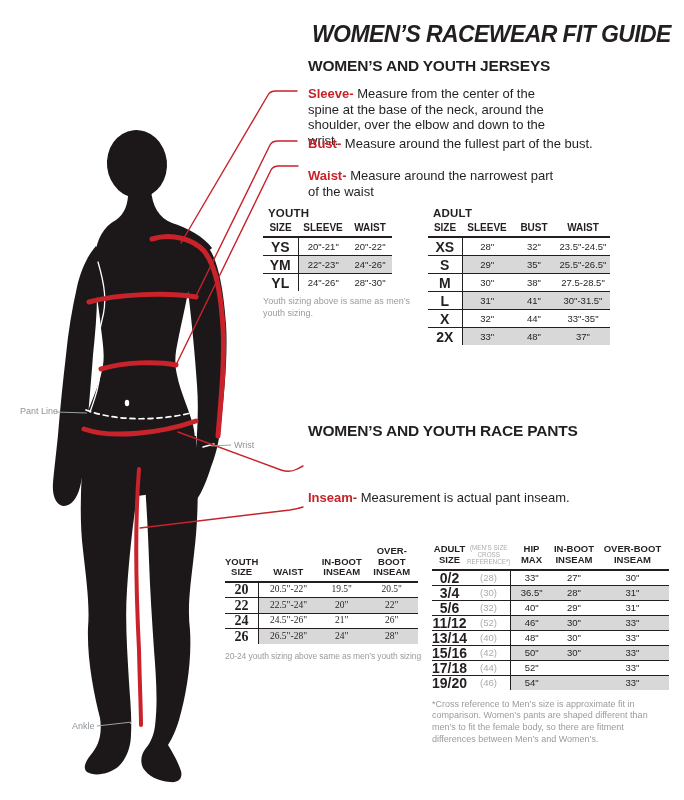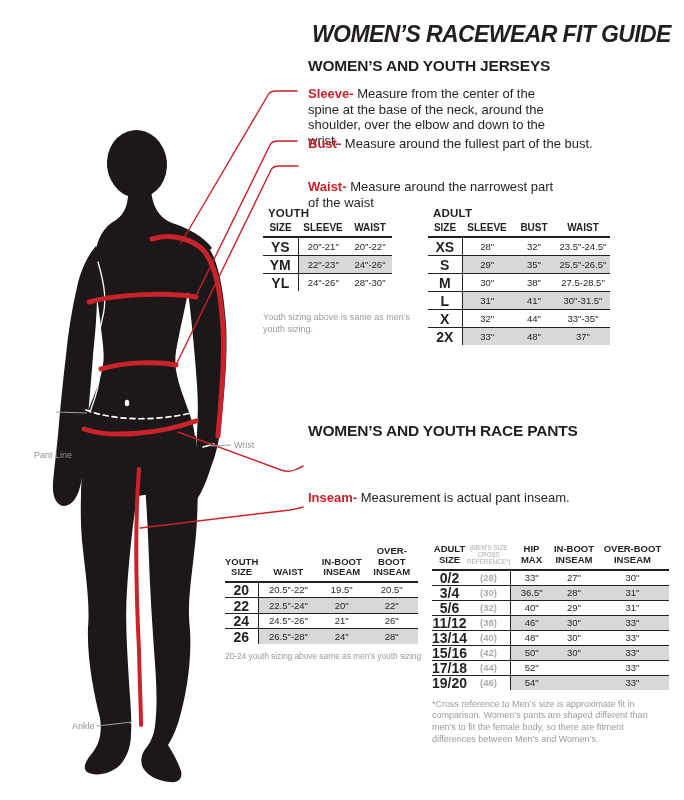--- a/index.html
+++ b/index.html
@@ -23,24 +23,24 @@
   .tbl-title{font-size:11.5px;font-weight:bold;letter-spacing:0.2px;padding-left:5px;margin-bottom:3px;}
   table{border-collapse:collapse;table-layout:fixed;}
   thead th{font-size:10px;font-weight:bold;text-align:center;vertical-align:bottom;
            padding:0 0 3px 0;line-height:1.12;border-bottom:2px solid #231f20;}
   thead th.muted-h{font-weight:normal;}
   thead th.muted-h div{font-size:6.3px;color:#a9abae;line-height:1.15;}
   tbody td{font-size:9.5px;text-align:center;padding:0;line-height:1;}
   tbody tr + tr td{border-top:1px solid #231f20;}
   td.c0{font-weight:bold;font-size:14px;}
   td.div-r{border-right:1.5px solid #231f20;}
-  td.mutedcol{color:#a9abae;font-weight:bold;}
+  td.mutedcol{color:#a9abae;}
   td.shade{background:#d8d8d8;}
   .rh17 tbody td{height:17px;}
-  .rh15 tbody td{height:14.5px;}
+  .rh15 tbody td{height:14.5px;font-family:Liberation Serif, serif;}
   .rh14 tbody td{height:14px;}
   .pants-tbl thead th{font-size:9.5px;}
 
   .note{font-size:9px;color:#9b9b9b;line-height:1.3;}
   .nowrap{white-space:nowrap;letter-spacing:-0.1px;font-size:8.5px;}
 </style>
 </head>
 <body>
 
 <div class="page">
@@ -114,36 +114,36 @@
       <path d="M 140,528 L 290,510 Q 297,509 303,507"></path>
     </g>
 
     <g stroke="#9aa0a4" fill="none" stroke-width="1">
       <path d="M 56,412 L 87,413"></path>
       <path d="M 231,445 L 211,446"></path>
       <path d="M 97,726 L 132,722"></path>
     </g>
   </svg>
 
-  <div class="abs fig-label" style="left:28px;top:406px;width:44px;text-align:right;margin-top:44px;">Pant Line</div>
+  <div class="abs fig-label" style="left:20px;top:406px;width:44px;">Pant Line</div>
   <div class="abs fig-label" style="left:234px;top:440px;">Wrist</div>
   <div class="abs fig-label" style="left:72px;top:721px;">Ankle</div>
 
   <div class="abs main-title" style="left:312px;top:21px;">WOMEN’S RACEWEAR FIT GUIDE</div>
   <div class="abs section-heading" style="left:308px;top:57px;">WOMEN’S AND YOUTH JERSEYS</div>
 
   <div class="abs measure" style="left:308px;top:86px;width:258px;">
     <span class="term">Sleeve-</span>
     <span>Measure from the center of the spine at the base of the neck, around the shoulder, over the elbow and down to the wrist.</span>
   </div>
   <div class="abs measure" style="left:308px;top:136px;width:300px;">
     <span class="term">Bust-</span>
     <span>Measure around the fullest part of the bust.</span>
   </div>
-  <div class="abs measure" style="left:308px;top:179px;width:252px;">
+  <div class="abs measure" style="left:308px;top:168px;width:252px;">
     <span class="term">Waist-</span>
     <span>Measure around the narrowest part of the waist</span>
   </div>
 
   <div class="abs" style="left:263px;top:207px;width:150px;">
     <div class="tbl-title">YOUTH</div>
     <div class="rh17">
         <table>
           <colgroup>
             <col style="width: 35px;">
@@ -175,21 +175,21 @@
               <td class="shade">24"-26"</td>
             </tr>
             <tr>
               <td class="c0 div-r">YL</td>
               <td class="">24"-26"</td>
               <td class="">28"-30"</td>
             </tr>
           </tbody>
         </table>
       </div>
-    <div class="note" style="margin-top:21px;width:148px;">Youth sizing above is same as men’s youth sizing.</div>
+    <div class="note" style="margin-top:5px;width:148px;">Youth sizing above is same as men’s youth sizing.</div>
   </div>
 
   <div class="abs" style="left:428px;top:207px;">
     <div class="tbl-title">ADULT</div>
     <div class="rh17">
         <table>
           <colgroup>
             <col style="width: 34px;">
             <col style="width: 50px;">
             <col style="width: 44px;">
@@ -370,21 +370,21 @@
             </tr>
             <tr>
               <td class="c0">5/6</td>
               <td class="mutedcol div-r">(32)</td>
               <td class="">40"</td>
               <td class="">29"</td>
               <td class="">31"</td>
             </tr>
             <tr>
               <td class="c0">11/12</td>
-              <td class="mutedcol div-r">(38)</td>
+              <td class="mutedcol div-r">(52)</td>
               <td class="shade">46"</td>
               <td class="shade">30"</td>
               <td class="shade">33"</td>
             </tr>
             <tr>
               <td class="c0">13/14</td>
               <td class="mutedcol div-r">(40)</td>
               <td class="">48"</td>
               <td class="">30"</td>
               <td class="">33"</td>

